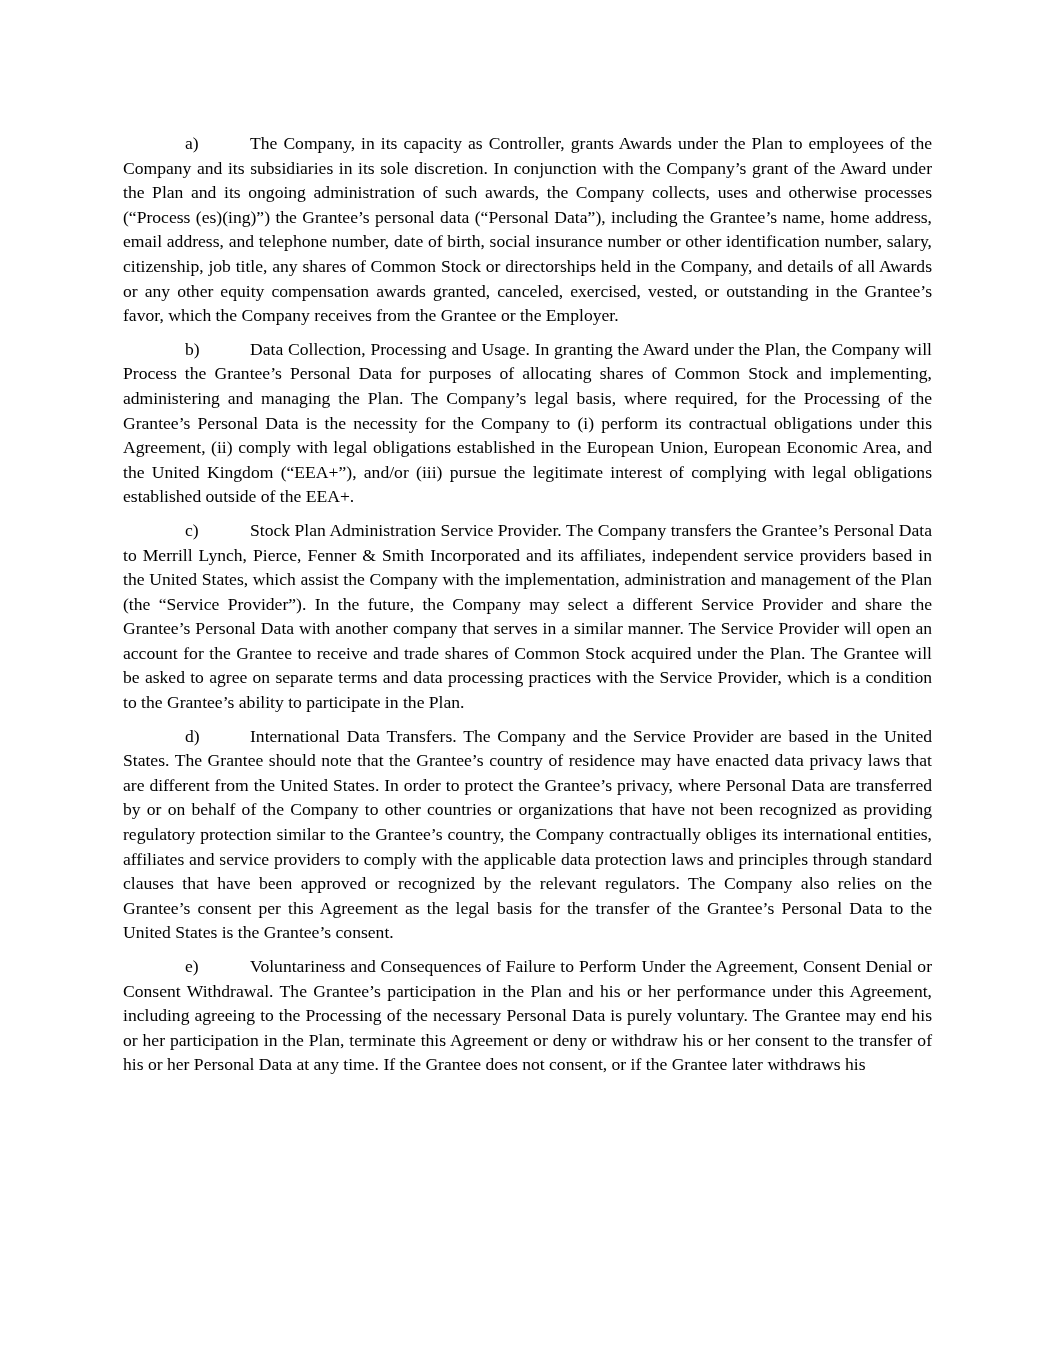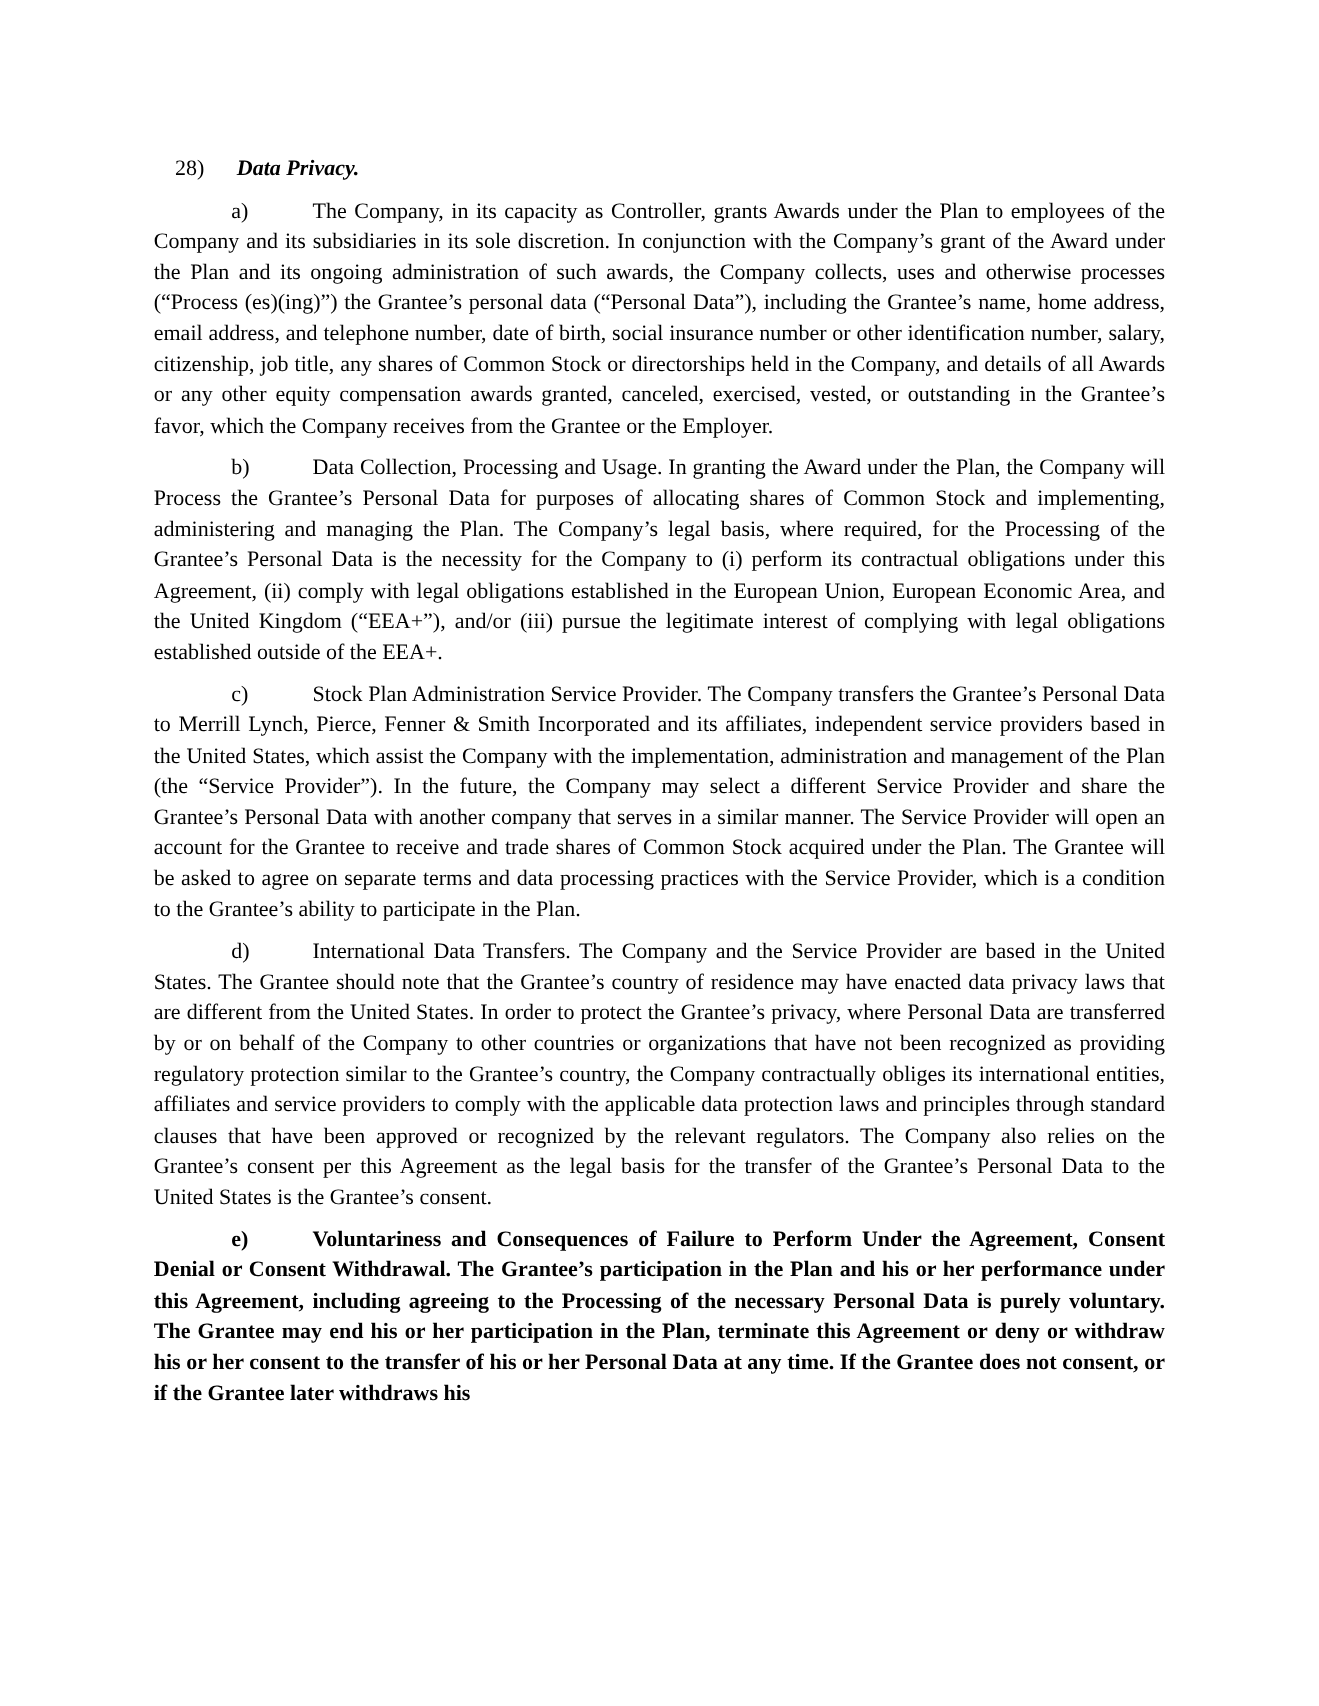--- a/index.html
+++ b/index.html
@@ -32,35 +32,31 @@
   .htitle {
     font-weight: bold;
     font-style: italic;
   }
   .para {
     margin: 9px 0;
     text-align: justify;
   }
   .para:last-child {
     margin-bottom: 0;
-    font-weight: bold;
   }
   .plabel {
     display: inline-block;
     margin-left: 62px;
     width: 65px;
   }
 </style>
 </head>
 <body>
 
 <div class="page">
-  <div class="heading">
-    <span class="hnum">28)</span><span class="htitle">Data Privacy.</span>
-  </div>
   <div>
       <p class="para"><span class="plabel">a)</span><span class="ptext">The Company, in its capacity as Controller, grants Awards under the Plan to employees of the Company and its subsidiaries in its sole discretion. In conjunction with the Company’s grant of the Award under the Plan and its ongoing administration of such awards, the Company collects, uses and otherwise processes (“Process (es)(ing)”) the Grantee’s personal data (“Personal Data”), including the Grantee’s name, home address, email address, and telephone number, date of birth, social insurance number or other identification number, salary, citizenship, job title, any shares of Common Stock or directorships held in the Company, and details of all Awards or any other equity compensation awards granted, canceled, exercised, vested, or outstanding in the Grantee’s favor, which the Company receives from the Grantee or the Employer.</span></p>
       <p class="para"><span class="plabel">b)</span><span class="ptext">Data Collection, Processing and Usage. In granting the Award under the Plan, the Company will Process the Grantee’s Personal Data for purposes of allocating shares of Common Stock and implementing, administering and managing the Plan. The Company’s legal basis, where required, for the Processing of the Grantee’s Personal Data is the necessity for the Company to (i) perform its contractual obligations under this Agreement, (ii) comply with legal obligations established in the European Union, European Economic Area, and the United Kingdom (“EEA+”), and/or (iii) pursue the legitimate interest of complying with legal obligations established outside of the EEA+.</span></p>
       <p class="para"><span class="plabel">c)</span><span class="ptext">Stock Plan Administration Service Provider. The Company transfers the Grantee’s Personal Data to Merrill Lynch, Pierce, Fenner &amp; Smith Incorporated and its affiliates, independent service providers based in the United States, which assist the Company with the implementation, administration and management of the Plan (the “Service Provider”). In the future, the Company may select a different Service Provider and share the Grantee’s Personal Data with another company that serves in a similar manner. The Service Provider will open an account for the Grantee to receive and trade shares of Common Stock acquired under the Plan. The Grantee will be asked to agree on separate terms and data processing practices with the Service Provider, which is a condition to the Grantee’s ability to participate in the Plan.</span></p>
       <p class="para"><span class="plabel">d)</span><span class="ptext">International Data Transfers. The Company and the Service Provider are based in the United States. The Grantee should note that the Grantee’s country of residence may have enacted data privacy laws that are different from the United States. In order to protect the Grantee’s privacy, where Personal Data are transferred by or on behalf of the Company to other countries or organizations that have not been recognized as providing regulatory protection similar to the Grantee’s country, the Company contractually obliges its international entities, affiliates and service providers to comply with the applicable data protection laws and principles through standard clauses that have been approved or recognized by the relevant regulators. The Company also relies on the Grantee’s consent per this Agreement as the legal basis for the transfer of the Grantee’s Personal Data to the United States is the Grantee’s consent.</span></p>
       <p class="para"><span class="plabel">e)</span><span class="ptext">Voluntariness and Consequences of Failure to Perform Under the Agreement, Consent Denial or Consent Withdrawal. The Grantee’s participation in the Plan and his or her performance under this Agreement, including agreeing to the Processing of the necessary Personal Data is purely voluntary. The Grantee may end his or her participation in the Plan, terminate this Agreement or deny or withdraw his or her consent to the transfer of his or her Personal Data at any time. If the Grantee does not consent, or if the Grantee later withdraws his</span></p>
     </div>
 </div>
 
 </body></html>

